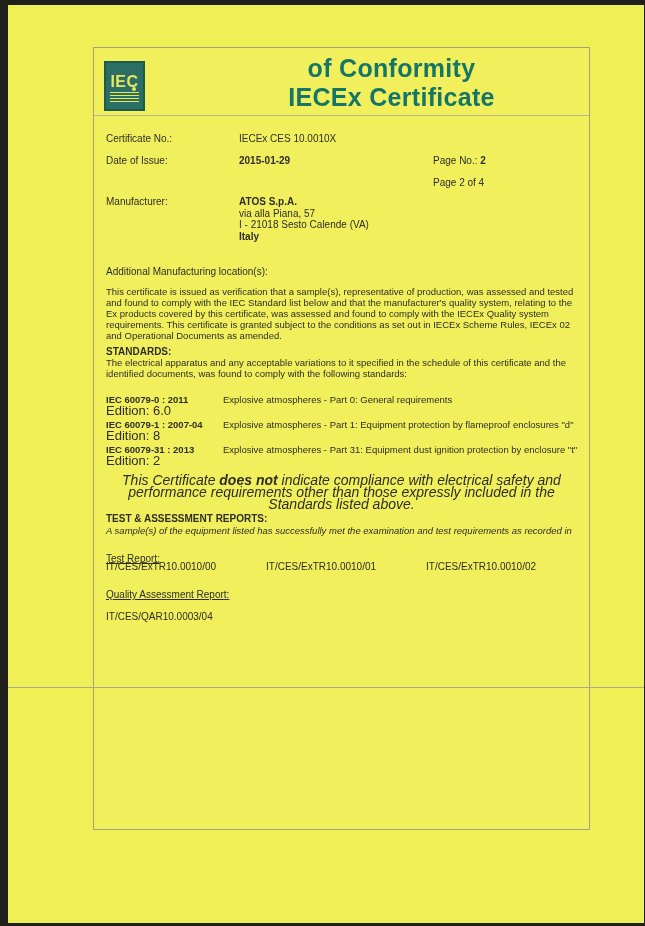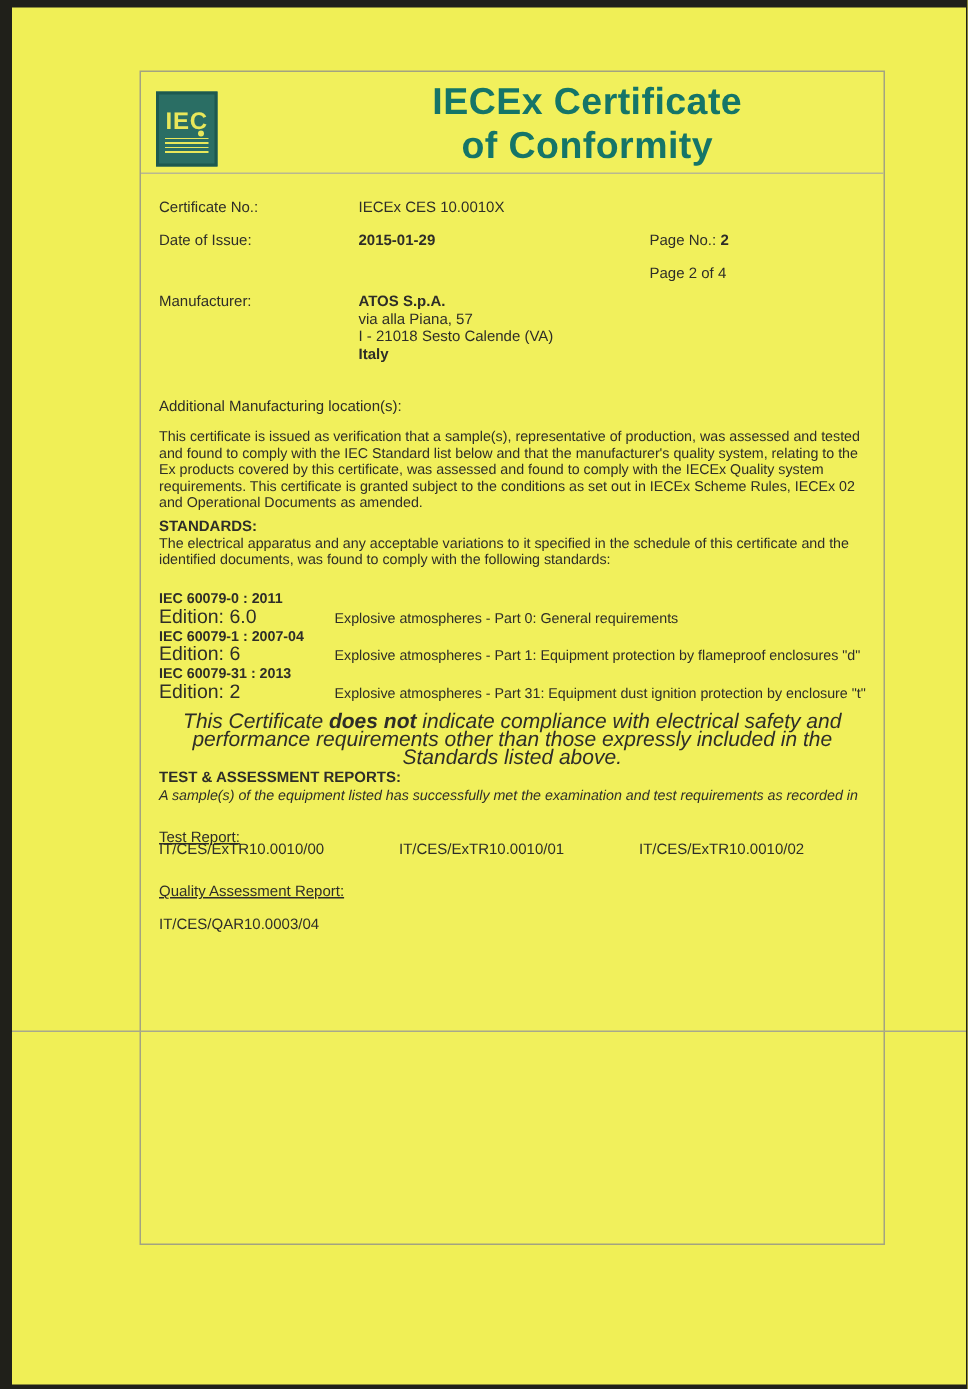--- a/index.html
+++ b/index.html
@@ -65,40 +65,40 @@
   .meta-value-col { left:145px; }
   .meta-right-col { left:339px; }
   .addr-line { font-size:10px; line-height:11.5px; }
 
   
   .para { font-size:9.5px; line-height:11px; text-align:left; }
   .section-heading { font-size:10px; font-weight:bold; }
   .std-row { position:absolute; left:12px; right:8px; }
   .std-code { font-size:9.5px; font-weight:bold; }
   .std-edition { font-size:13px; line-height:11px; }
-  .std-desc { position:absolute; left:117px; top:0; font-size:9.5px;margin-top:13px; }
+  .std-desc { position:absolute; left:117px; top:0; font-size:9.5px; }
   .disclaimer { font-style:italic; font-size:14px; line-height:12px; text-align:center; }
   .italic { font-style:italic; }
   .underline { text-decoration:underline; }
   .report-num { position:absolute; font-size:10px; top:13px; }
 </style>
 </head>
 <body>
 
 <div class="page">
   <div class="box">
 
     <div class="logo iec">
       <span class="logo-text">IEC</span>
       <span class="logo-dot"></span>
       <span class="logo-lines"></span>
     </div>
     <div class="title">
+      <div>of Conformity</div>
       <div>IECEx Certificate</div>
-      <div>of Conformity</div>
     </div>
     <div class="divider"></div>
 
     <span class="abs lbl meta-label-col" style="top:85px">Certificate No.:</span>
     <span class="abs val meta-value-col" style="top:85px">IECEx CES 10.0010X</span>
 
     <span class="abs lbl meta-label-col" style="top:107px">Date of Issue:</span>
     <span class="abs val b meta-value-col" style="top:107px">2015-01-29</span>
     <span class="abs lbl meta-right-col" style="top:107px"><span>Page No.:</span> <span class="b">2</span></span>
 
@@ -119,21 +119,21 @@
     <div class="abs section-heading meta-label-col" style="top:298px">STANDARDS:</div>
     <div class="abs para" style="left:12px; right:12px; top:309px">The electrical apparatus and any acceptable variations to it specified in the schedule of this certificate and the identified documents, was found to comply with the following standards:</div>
 
     <div class="std-row" style="top:346px">
       <div class="std-code">IEC 60079-0 : 2011</div>
       <div class="std-edition">Edition: 6.0</div>
       <div class="std-desc">Explosive atmospheres - Part 0: General requirements</div>
     </div>
     <div class="std-row" style="top:371px">
       <div class="std-code">IEC 60079-1 : 2007-04</div>
-      <div class="std-edition">Edition: 6</div>
+      <div class="std-edition">Edition: 8</div>
       <div class="std-desc">Explosive atmospheres - Part 1: Equipment protection by flameproof enclosures "d"</div>
     </div>
     <div class="std-row" style="top:396px">
       <div class="std-code">IEC 60079-31 : 2013</div>
       <div class="std-edition">Edition: 2</div>
       <div class="std-desc">Explosive atmospheres - Part 31: Equipment dust ignition protection by enclosure "t"</div>
     </div>
 
     <div class="abs disclaimer" style="left:28px; right:28px; top:426px">
       <span>This Certificate </span><span class="b">does not</span><span> indicate compliance with electrical safety and performance requirements other than those expressly included in the Standards listed above.</span>

